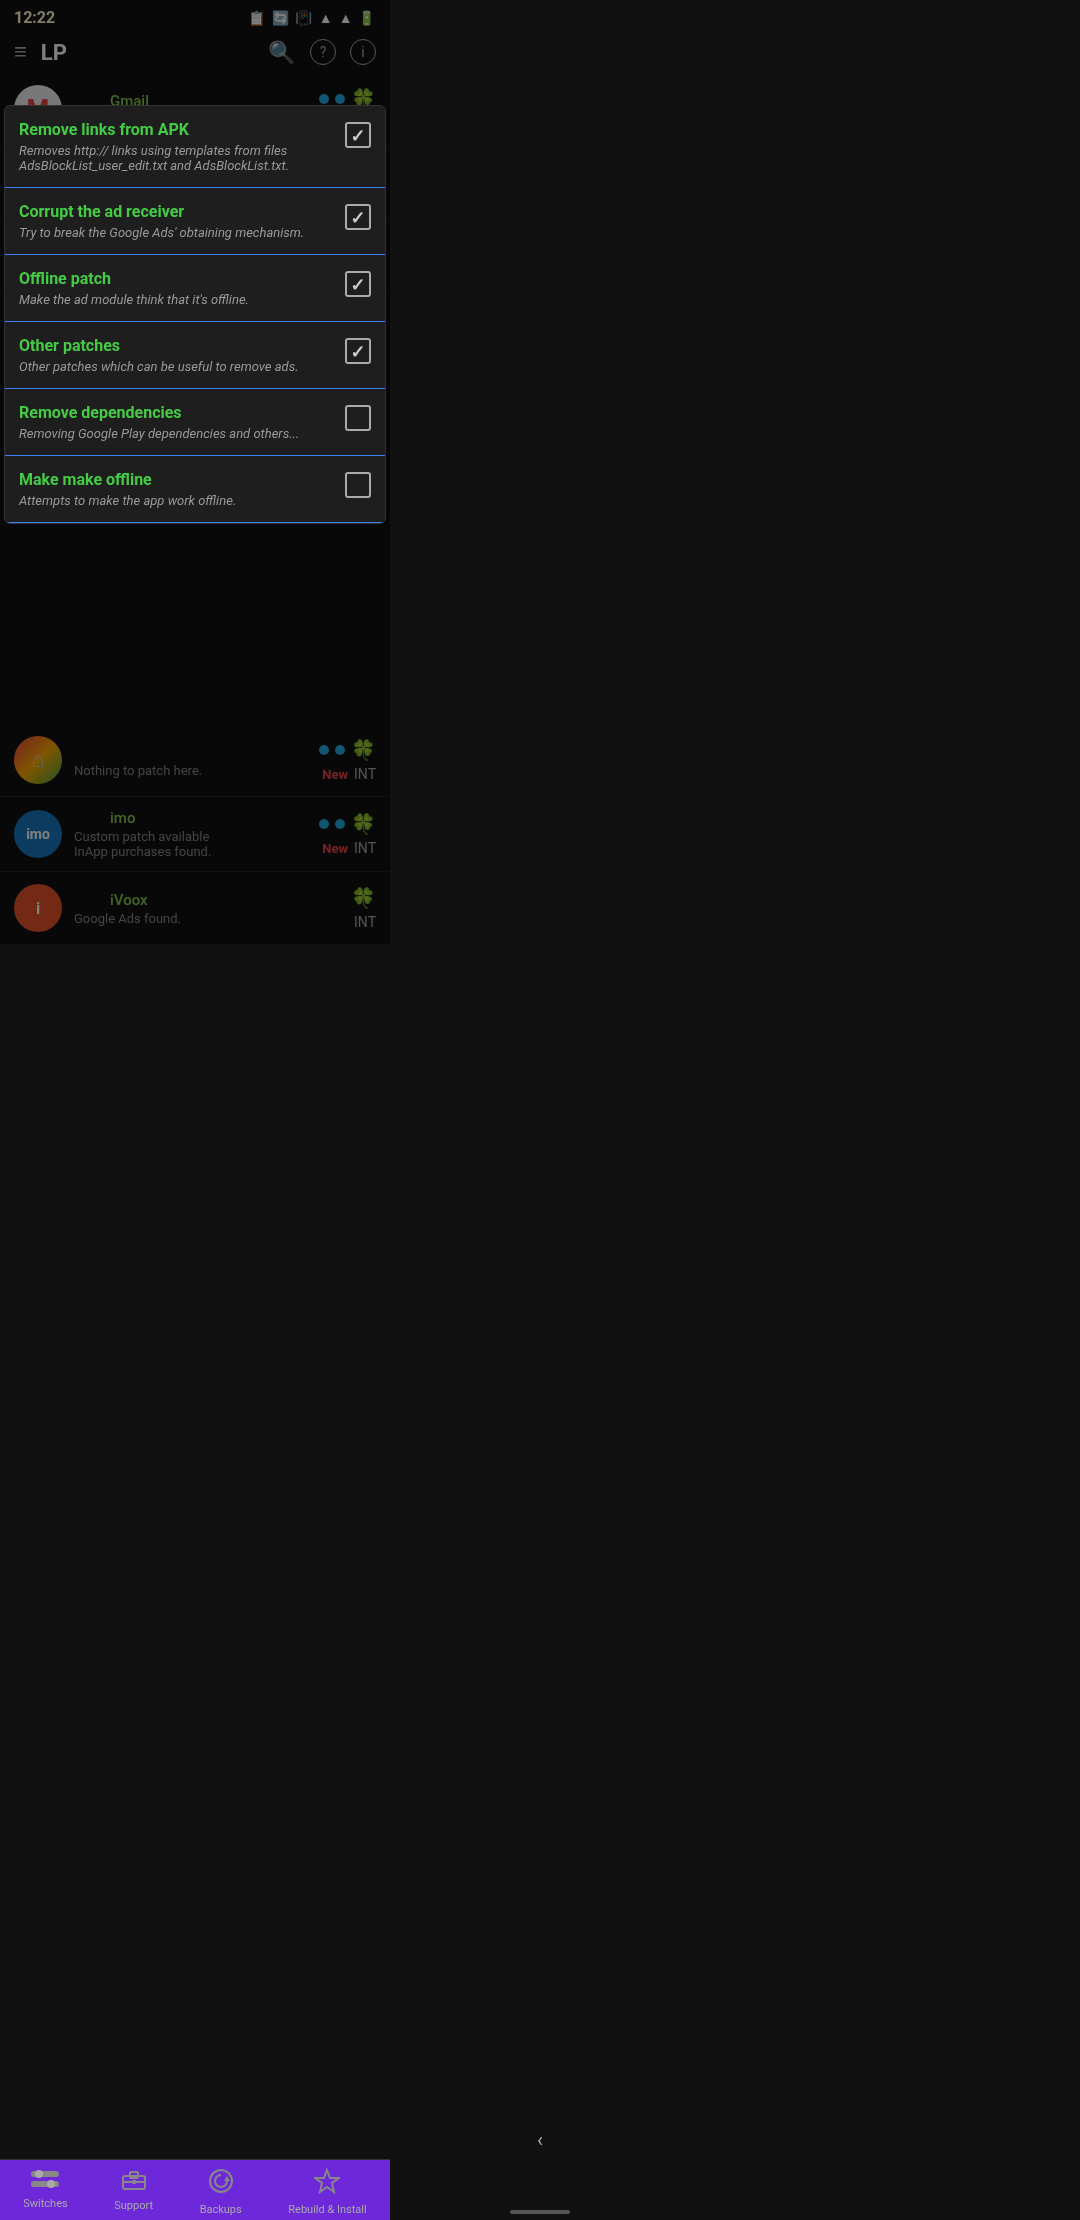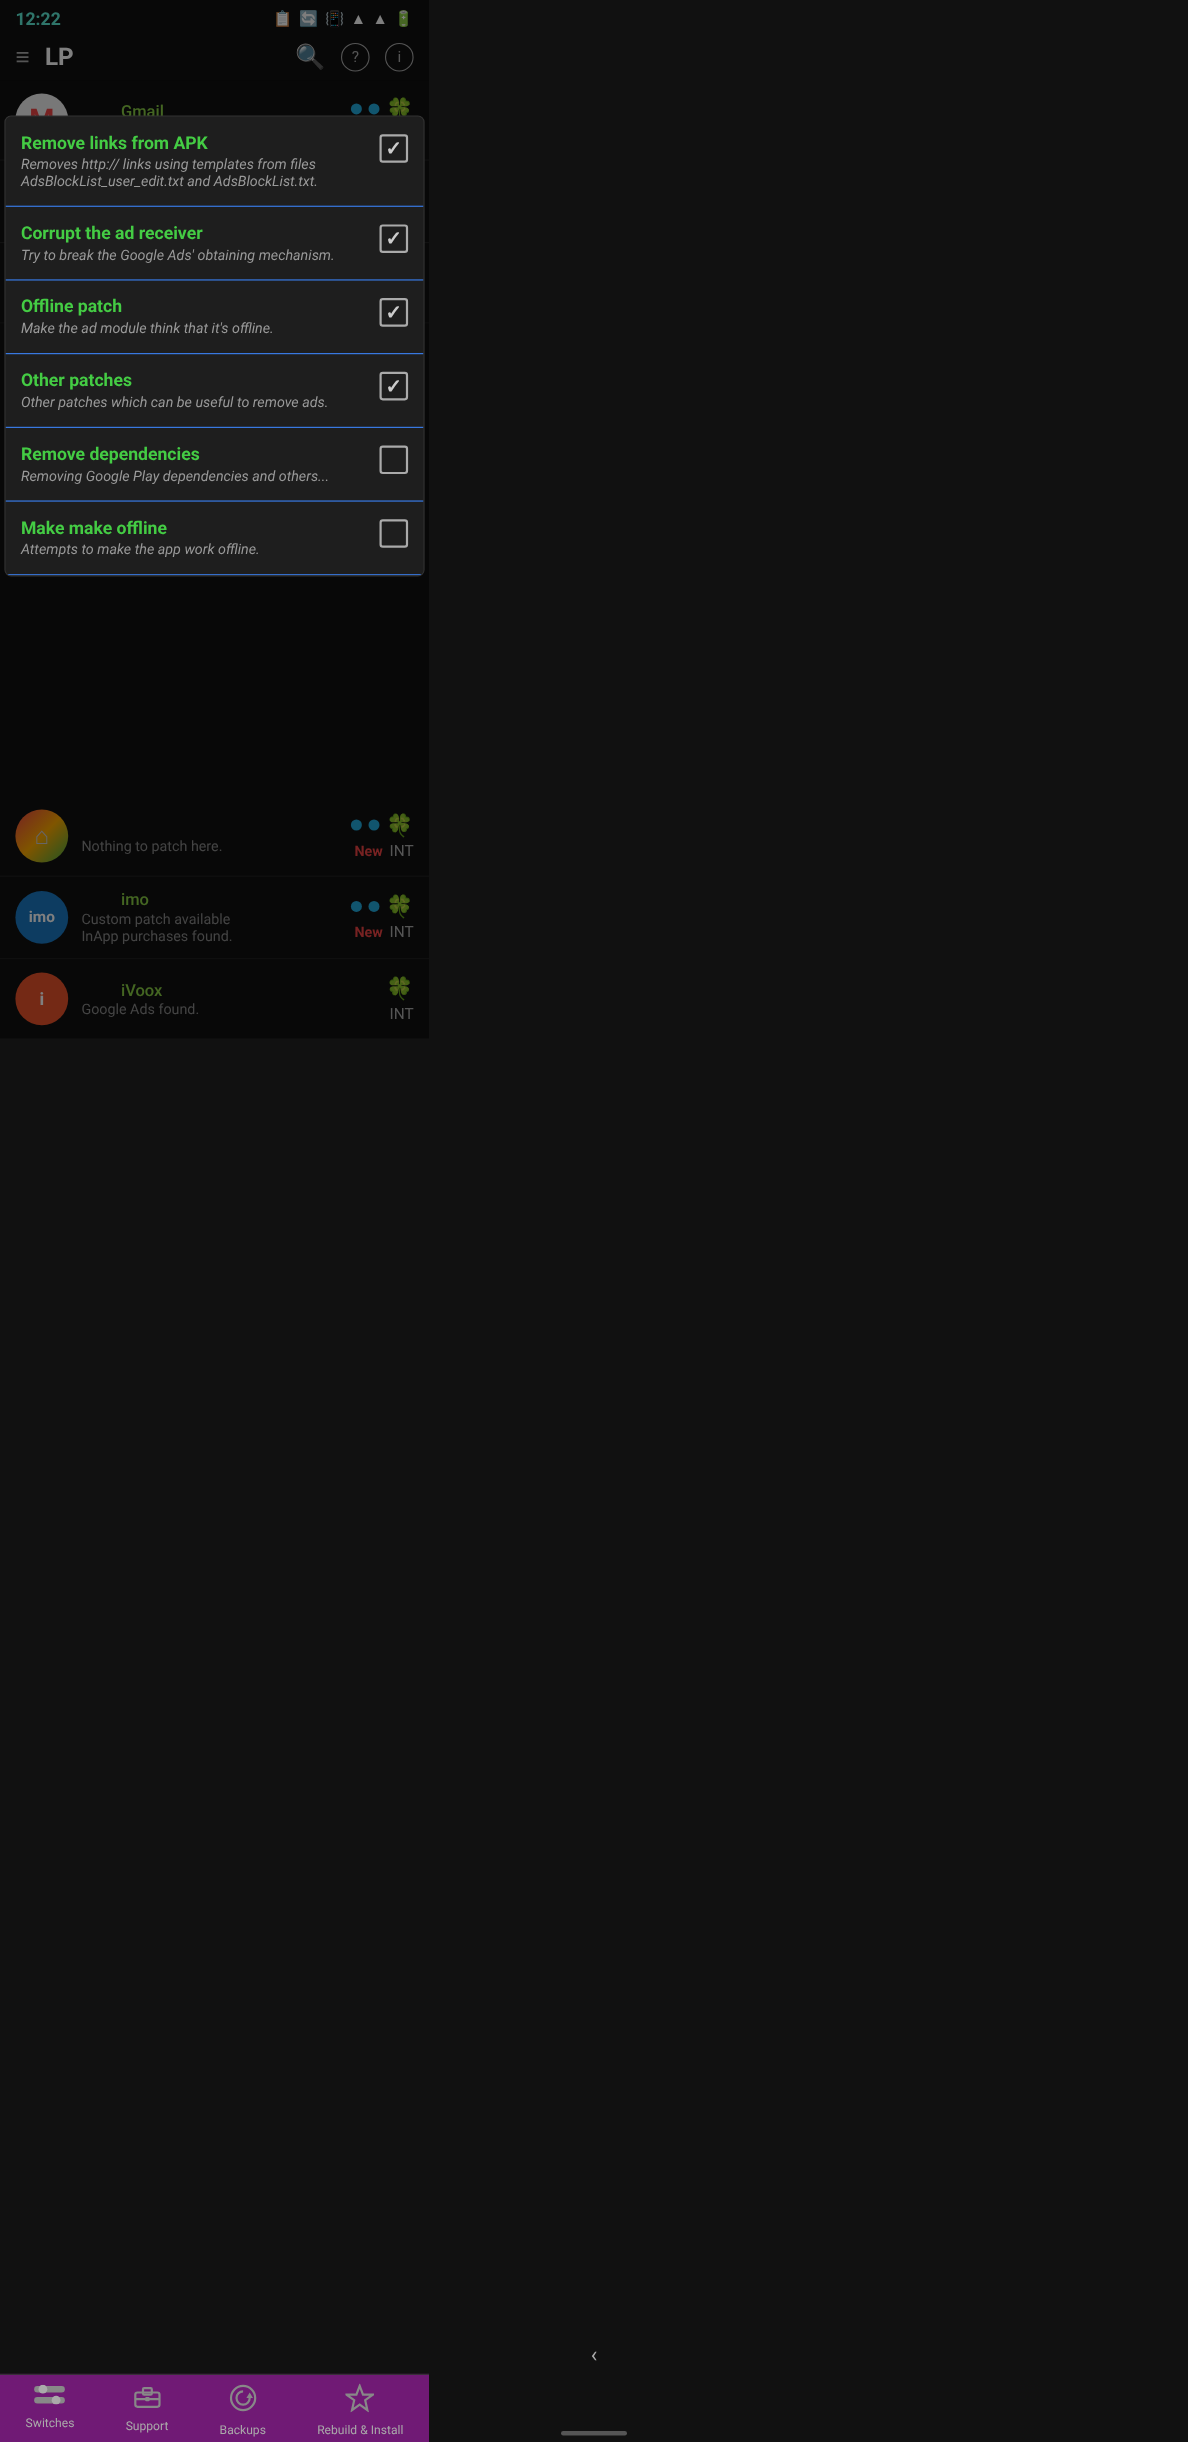--- a/index.html
+++ b/index.html
@@ -16,21 +16,21 @@
 
     
     .status-bar {
       display: flex;
       justify-content: space-between;
       align-items: center;
       padding: 8px 14px 4px;
       background: #111;
     }
     .status-time {
-      color: #5eead4;
+      color: #fef9c3;
       font-size: 16px;
       font-weight: bold;
     }
     .status-icons {
       display: flex;
       gap: 6px;
       align-items: center;
     }
     .status-icon {
       color: #fff;
@@ -207,21 +207,21 @@
       cursor: pointer;
       border-radius: 0 0 6px 6px;
     }
 
     
     .bottom-nav {
       position: fixed;
       bottom: 0;
       left: 0;
       width: 390px;
-      background: #701a75;
+      background: #6d28d9;
       display: flex;
       justify-content: space-around;
       padding: 8px 0 4px;
       border-top: 1px solid #333;
     }
     .nav-item {
       display: flex;
       flex-direction: column;
       align-items: center;
       gap: 4px;

